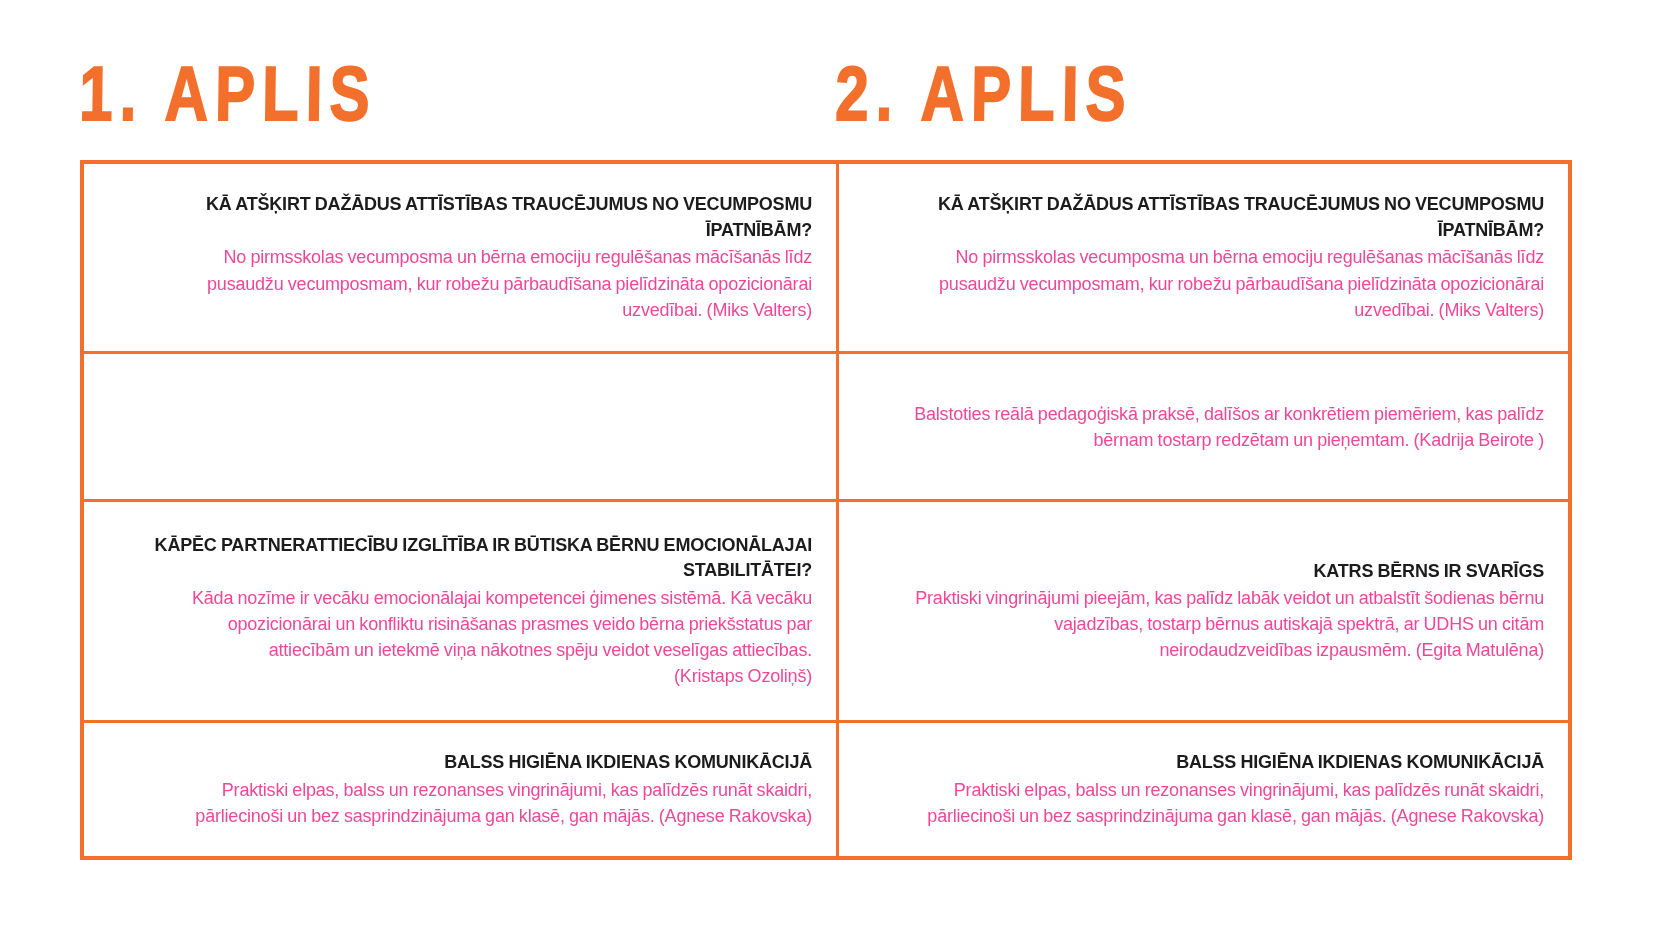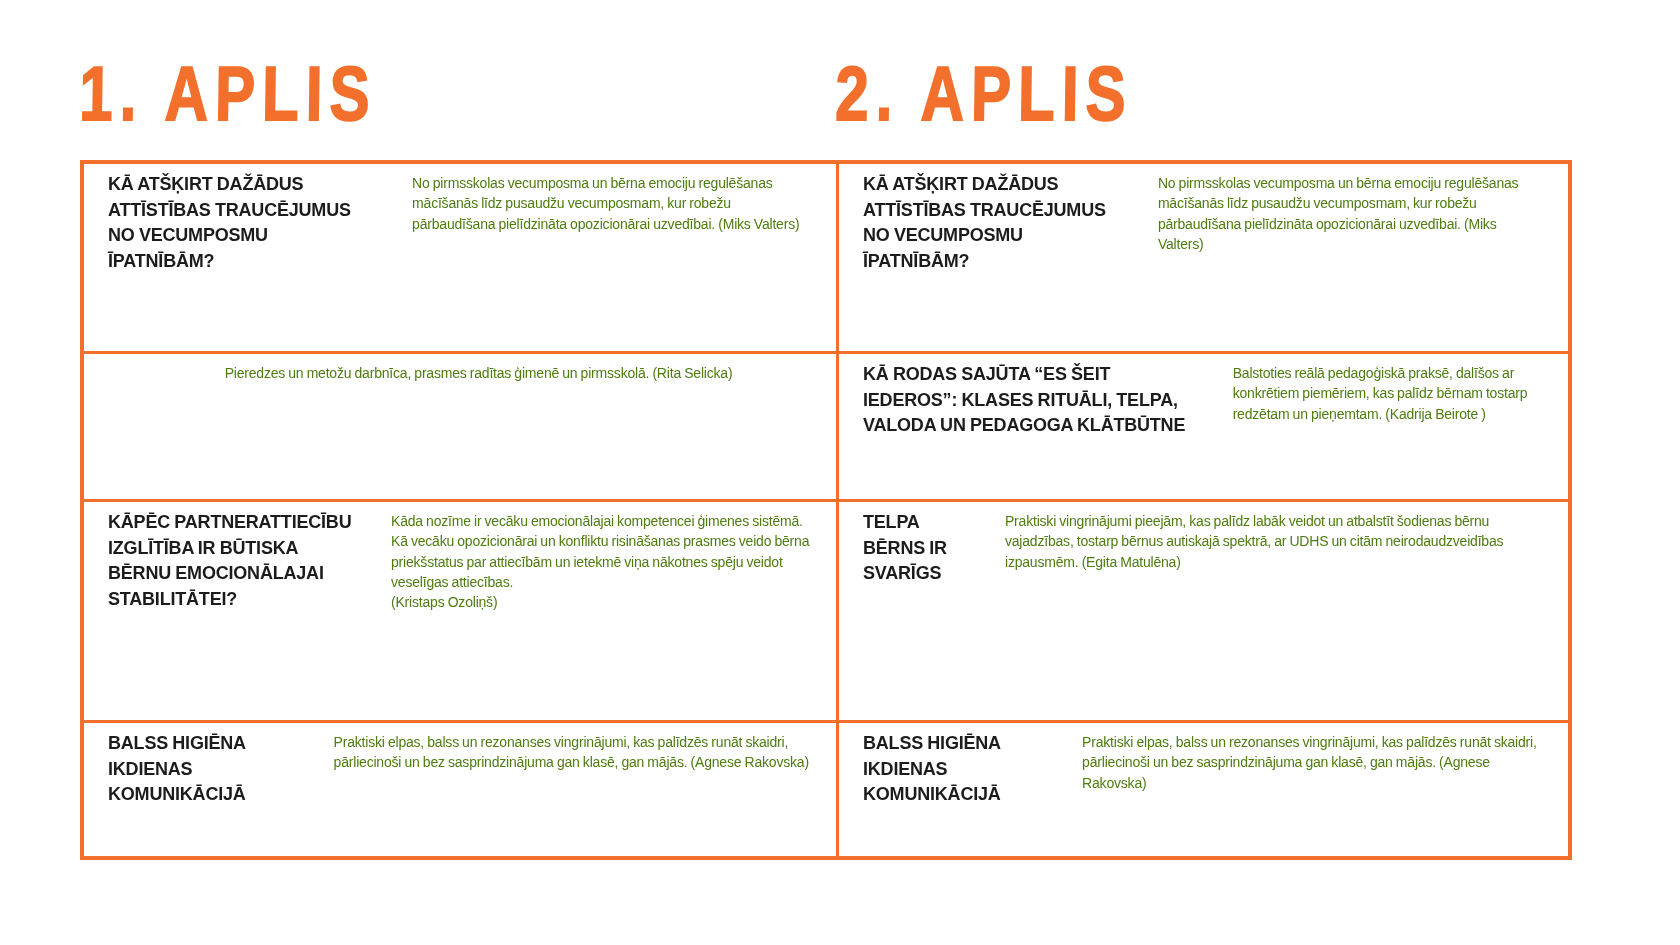--- a/index.html
+++ b/index.html
@@ -34,39 +34,40 @@
     width: 1492px; height: 700px;
     border: 4px solid var(--orange);
     display: grid;
     grid-template-columns: 755px 1fr;
     grid-template-rows: 190px 148px 221px 1fr;
     background: #fff;
   }
   .cell {
     padding: 8px 24px;
     display: flex;
-    flex-direction: row;
+    flex-direction: column;
     justify-content: center;
     overflow: hidden;
+    text-align: right;
   }
   .cell.col-left  { border-right: 3px solid var(--orange); }
   .cell.row-sep   { border-bottom: 3px solid var(--orange); }
 
   .cell-title {
     font-weight: bold;
     font-size: 18px;
     line-height: 1.42;
     color: var(--ink);
     letter-spacing: -0.2px;
     word-spacing: -0.5px;
   }
   .cell-body {
-    font-size: 14px;
+    font-size: 18px;
     line-height: 1.45;
-    color: #4d7c0f;
+    color: #ec4899;
     letter-spacing: -0.2px;
     word-spacing: -0.5px;
     white-space: pre-line;
     margin-top: 1px;
     margin-left: 37px;
   }
 </style>
 </head>
 <body>
 
@@ -81,34 +82,32 @@
     <div class="cell col-left row-sep">
       <div class="cell-title">KĀ ATŠĶIRT DAŽĀDUS ATTĪSTĪBAS TRAUCĒJUMUS NO VECUMPOSMU ĪPATNĪBĀM?</div>
       <div class="cell-body">No pirmsskolas vecumposma un bērna emociju regulēšanas mācīšanās līdz pusaudžu vecumposmam, kur robežu pārbaudīšana pielīdzināta opozicionārai uzvedībai. (Miks Valters)</div>
     </div>
     <div class="cell row-sep">
       <div class="cell-title">KĀ ATŠĶIRT DAŽĀDUS ATTĪSTĪBAS TRAUCĒJUMUS NO VECUMPOSMU ĪPATNĪBĀM?</div>
       <div class="cell-body">No pirmsskolas vecumposma un bērna emociju regulēšanas mācīšanās līdz pusaudžu vecumposmam, kur robežu pārbaudīšana pielīdzināta opozicionārai uzvedībai. (Miks Valters)</div>
     </div>
 
     <div class="cell col-left row-sep">
-      <div class="cell-body">Pieredzes un metožu darbnīca, prasmes radītas ģimenē un pirmsskolā. (Rita Selicka)</div>
     </div>
     <div class="cell row-sep">
-      <div class="cell-title">KĀ RODAS SAJŪTA “ES ŠEIT IEDEROS”: KLASES RITUĀLI, TELPA, VALODA UN PEDAGOGA KLĀTBŪTNE</div>
       <div class="cell-body">Balstoties reālā pedagoģiskā praksē, dalīšos ar konkrētiem piemēriem, kas palīdz bērnam tostarp redzētam un pieņemtam. (Kadrija Beirote )</div>
     </div>
 
     <div class="cell col-left row-sep">
       <div class="cell-title">KĀPĒC PARTNERATTIECĪBU IZGLĪTĪBA IR BŪTISKA BĒRNU EMOCIONĀLAJAI STABILITĀTEI?</div>
       <div class="cell-body">Kāda nozīme ir vecāku emocionālajai kompetencei ģimenes sistēmā. Kā vecāku opozicionārai un konfliktu risināšanas prasmes veido bērna priekšstatus par attiecībām un ietekmē viņa nākotnes spēju veidot veselīgas attiecības.
 (Kristaps Ozoliņš)</div>
     </div>
     <div class="cell row-sep">
-      <div class="cell-title">TELPA BĒRNS IR SVARĪGS</div>
+      <div class="cell-title">KATRS BĒRNS IR SVARĪGS</div>
       <div class="cell-body">Praktiski vingrinājumi pieejām, kas palīdz labāk veidot un atbalstīt šodienas bērnu vajadzības, tostarp bērnus autiskajā spektrā, ar UDHS un citām neirodaudzveidības izpausmēm. (Egita Matulēna)</div>
     </div>
 
     <div class="cell col-left">
       <div class="cell-title">BALSS HIGIĒNA IKDIENAS KOMUNIKĀCIJĀ</div>
       <div class="cell-body">Praktiski elpas, balss un rezonanses vingrinājumi, kas palīdzēs runāt skaidri, pārliecinoši un bez sasprindzinājuma gan klasē, gan mājās. (Agnese Rakovska)</div>
     </div>
     <div class="cell">
       <div class="cell-title">BALSS HIGIĒNA IKDIENAS KOMUNIKĀCIJĀ</div>
       <div class="cell-body">Praktiski elpas, balss un rezonanses vingrinājumi, kas palīdzēs runāt skaidri, pārliecinoši un bez sasprindzinājuma gan klasē, gan mājās. (Agnese Rakovska)</div>

